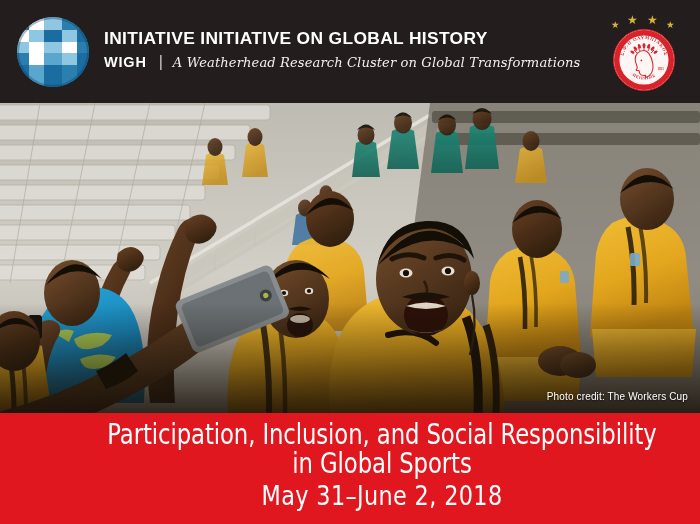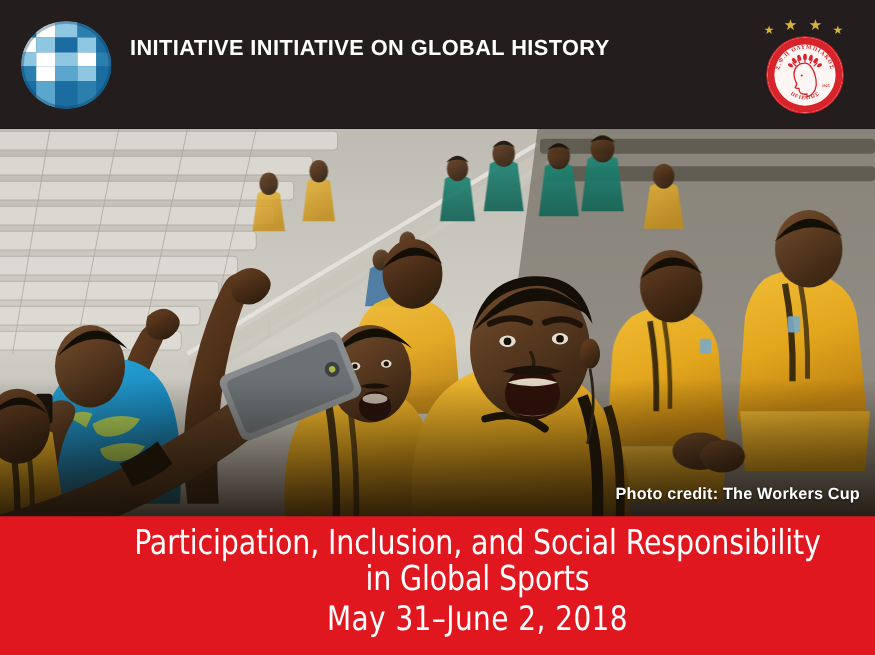--- a/index.html
+++ b/index.html
@@ -164,22 +164,22 @@
     background: #2b2a26;
     z-index: 2;
   }
   .photo-svg { display: block; width: 700px; height: 311px; }
 
   .photo-credit {
     position: absolute;
     right: 12px;
     bottom: 12px;
     color: #ffffff;
-    font-size: 13px;
-    font-weight: 700;
+    font-size: 10px;
+    font-weight: 400;
     letter-spacing: 0.15px;
     text-shadow: 0 1px 2px rgba(0,0,0,0.75);
     z-index: 4;
     white-space: nowrap;
     padding-left: 24px;
   }
 
   
   .banner {
     position: absolute;
@@ -252,20 +252,25 @@
           <div class="seg g-r5 gc3" style="background:#1b6ca0"></div>
           <div class="seg g-r5 gc4" style="background:#2b7fae"></div>
           <div class="seg g-r5 gc5" style="background:#1b6ca0"></div>
         </div>
         <div class="globe-rim"></div>
       </div>
     </div>
 
     <div class="wordmark">
       <div class="line1">INITIATIVE INITIATIVE ON GLOBAL HISTORY</div>
+      <div class="line2">
+        <span class="wigh">WIGH</span>
+        <span class="sep">|</span>
+        <span class="tagline">A Weatherhead Research Cluster on Global Transformations</span>
+      </div>
     </div>
 
     <div class="crest-wrap">
       <div class="stars">
         <span class="star s1">★</span>
         <span class="star s2">★</span>
         <span class="star s3">★</span>
         <span class="star s4">★</span>
       </div>
       <div class="crest">

